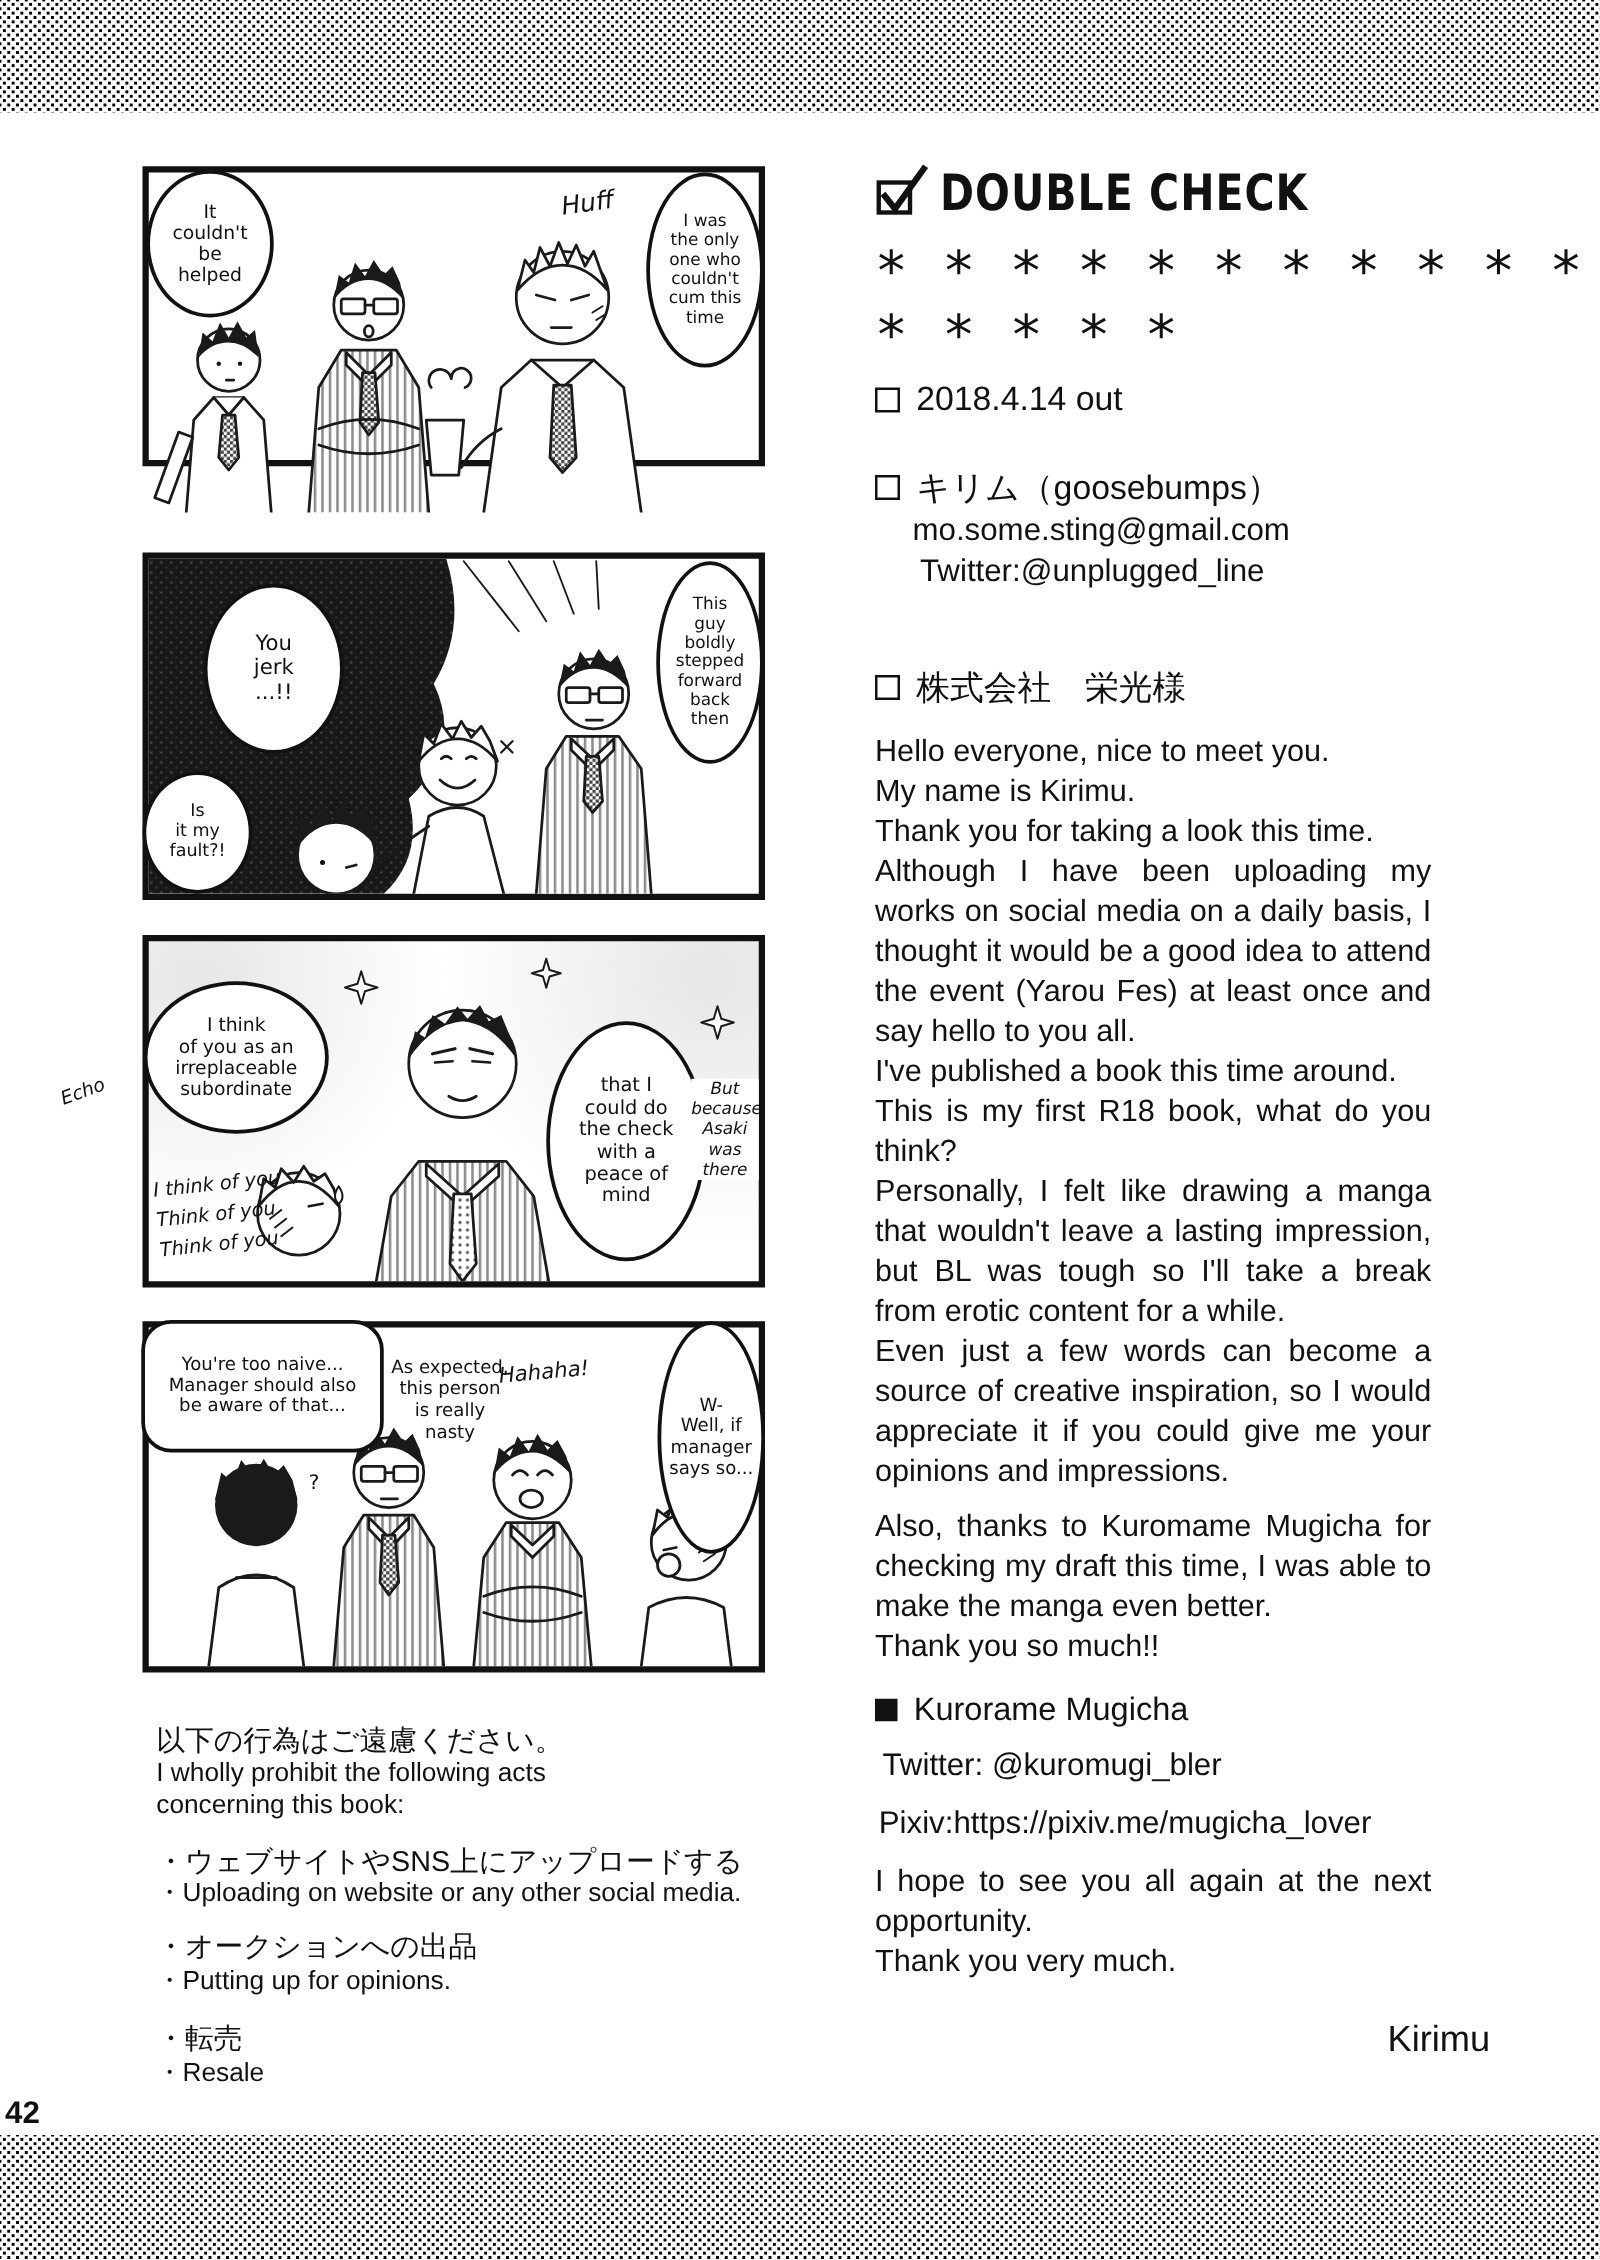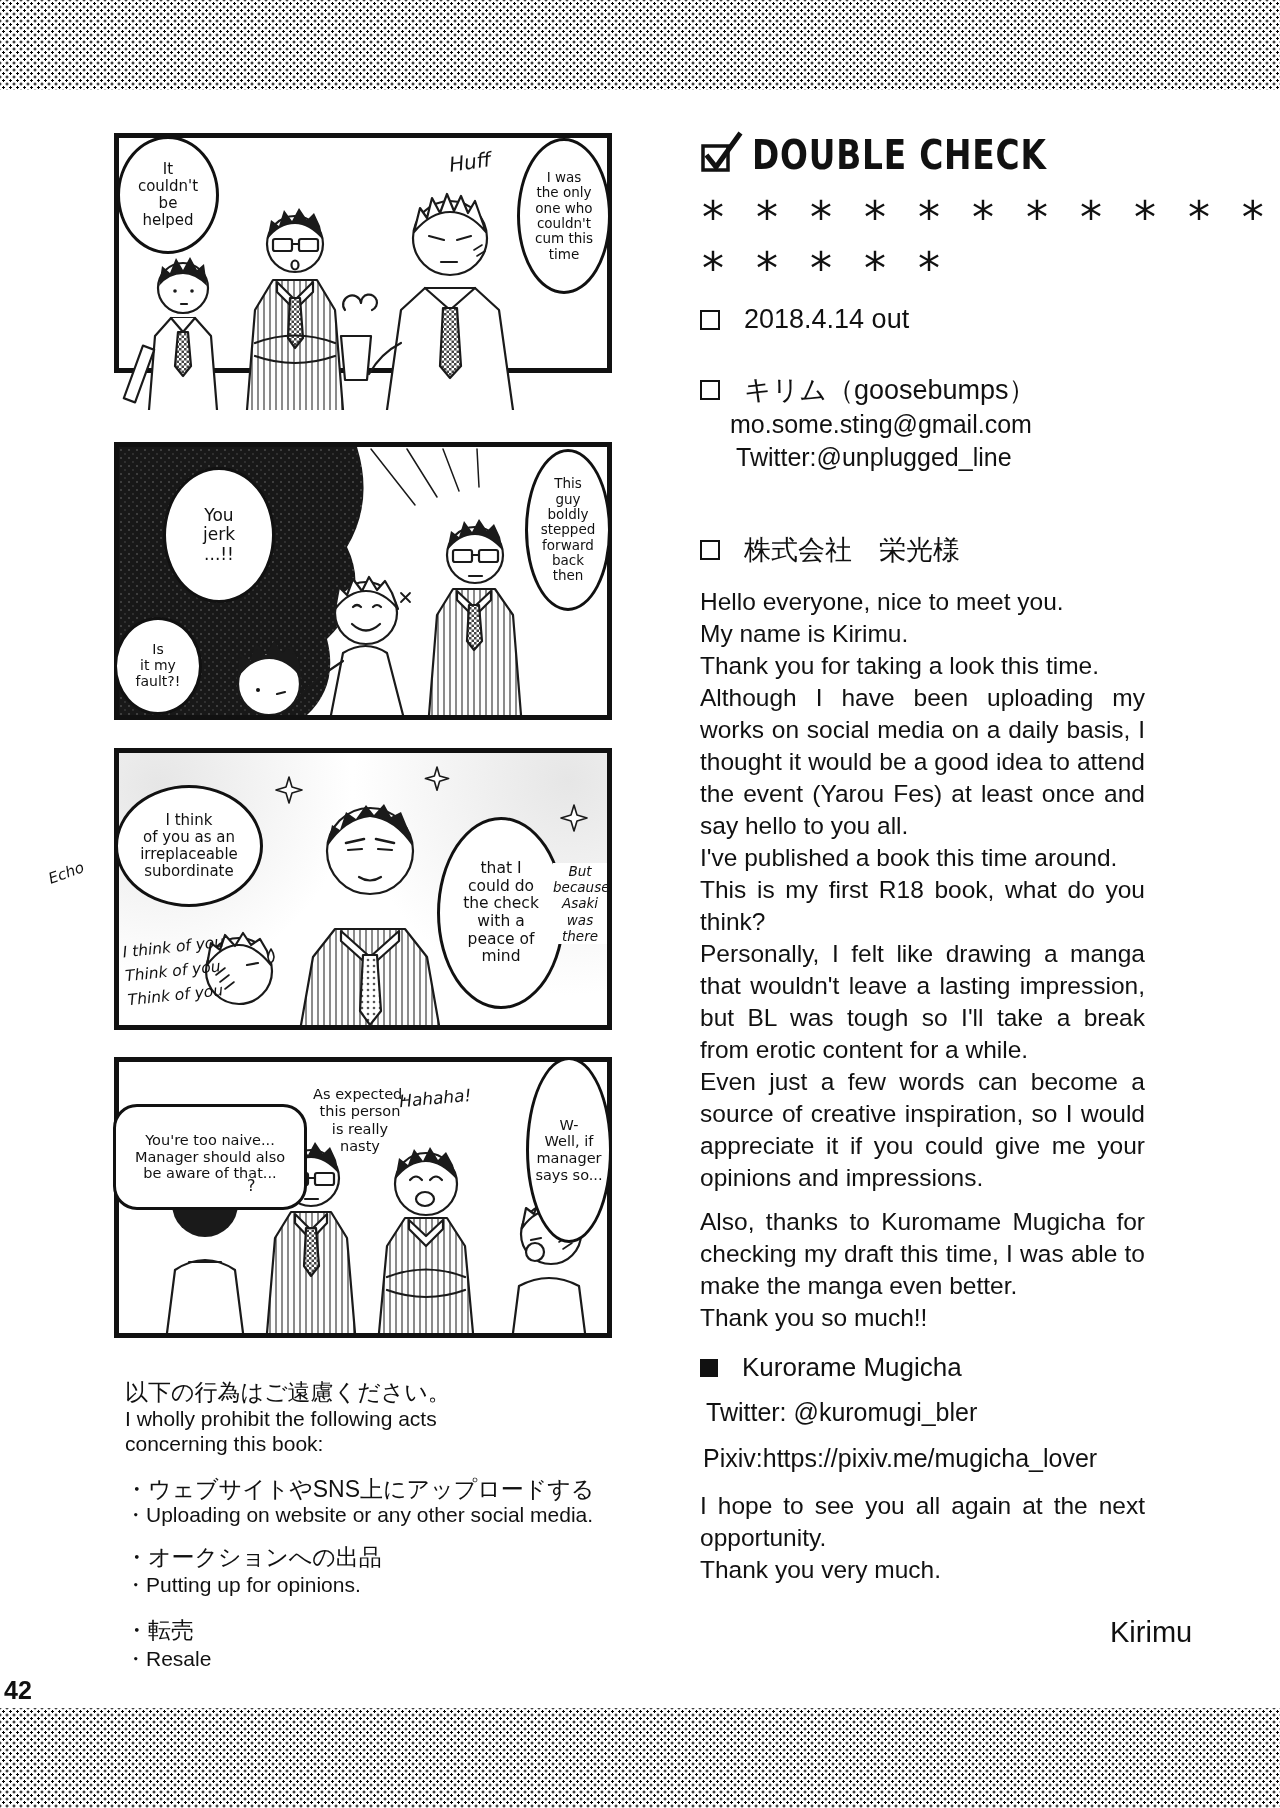--- a/index.html
+++ b/index.html
@@ -24,21 +24,21 @@
     white-space:pre-line;line-height:1.2;color:#111;}
   .p3bg{background-image:radial-gradient(circle at 8% 12%,#e6e6e6,transparent 38%),
                          radial-gradient(circle at 92% 10%,#e6e6e6,transparent 42%);}
 
   
   .title-block{position:absolute;left:752px;top:132px;font-size:40px;font-weight:bold;
     letter-spacing:1px;font-family:"DejaVu Sans",sans-serif;transform:scaleX(0.82);transform-origin:left top;}
   .check-icon{position:absolute;left:698px;top:126px;}
   .asterisks{position:absolute;left:702px;top:192px;font-size:44px;letter-spacing:9px;
     font-family:"DejaVu Sans",sans-serif;}
-  .row{position:absolute;display:flex;align-items:center;gap:24px;font-size:27px;}
+  .row{position:absolute;display:flex;align-items:center;gap:13px;font-size:27px;}
   .sq{width:20px;height:20px;border:2.5px solid #111;flex:0 0 auto;box-sizing:border-box;}
   .sqf{width:18px;height:18px;background:#111;flex:0 0 auto;}
   .contact{position:absolute;font-size:25px;}
   .body-text{position:absolute;left:700px;width:445px;font-size:24.5px;line-height:32px;
     text-align:justify;white-space:pre-line;}
   .guest-line{position:absolute;font-size:25px;}
   .signature{position:absolute;left:1110px;top:1616px;font-size:29px;}
 
   
   .proh{position:absolute;left:125px;font-size:21px;line-height:25px;white-space:pre-line;}
@@ -239,21 +239,21 @@
         <path d="M291,118 q6,-7 12,0 M311,118 q6,-7 12,0"></path>
         <ellipse cx="306" cy="137" rx="9" ry="7" fill="#fff"></ellipse>
         <path d="M394,271 L400,224 Q430,208 460,224 L466,271" fill="#fff"></path>
         <circle cx="432" cy="172" r="30" fill="#fff"></circle>
         <path d="M403,166 L407,146 L415,152 L420,137 L429,148 L436,135 L444,147 L451,140 L457,152 L461,166 Q446,148 432,148 Q416,148 403,166 Z" fill="#fff"></path>
         <path d="M440,180 l9,-6 M444,187 l9,-6" stroke-width="1.6"></path>
         <circle cx="416" cy="190" r="9" fill="#fff"></circle>
         <path d="M412,178 l10,-2"></path>
       </g>
     </svg>
-    <div class="bubble rect" style="left:-6px;top:-6px;width:194px;height:106px;font-size:14.5px;margin-top:48px;">You're too naive...
+    <div class="bubble rect" style="left:-6px;top:-6px;width:194px;height:106px;font-size:14.5px;">You're too naive...
 Manager should also
 be aware of that...</div>
     <div class="freetext" style="left:128px;top:114px;font-size:16px;">?</div>
     <div class="freetext" style="left:186px;top:24px;width:110px;font-size:14.5px;">As expected,
 this person
 is really
 nasty</div>
     <div class="freetext" style="left:280px;top:26px;font-size:17px;font-style:italic;transform:rotate(-5deg);">Hahaha!</div>
     <div class="bubble" style="right:-5px;top:-5px;width:86px;height:186px;font-size:14.5px;">W-
 Well, if

